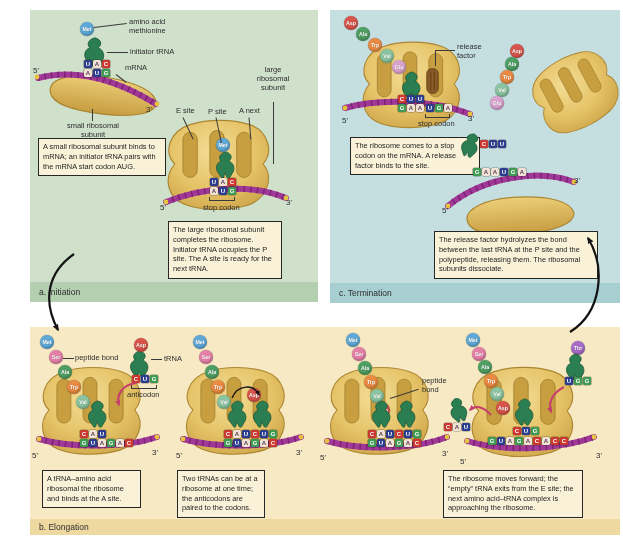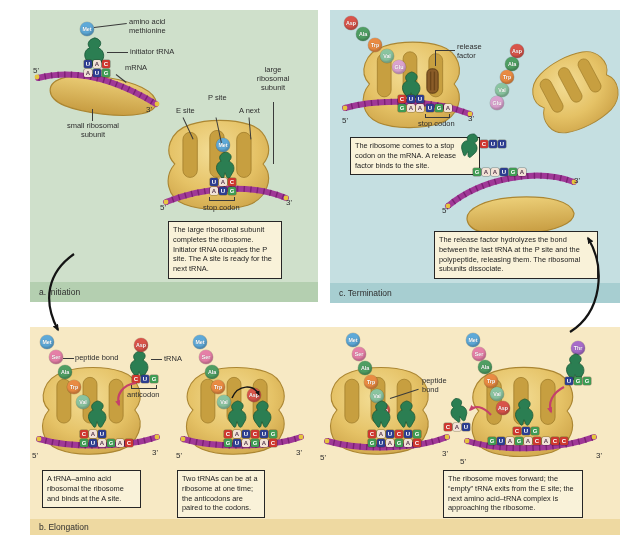--- a/index.html
+++ b/index.html
@@ -104,20 +104,21 @@
 methionine</div>
     <div class="ln" style="left:77px;top:42px;width:21px"></div>
     <div class="lbl" style="left:100px;top:38px">initiator tRNA</div>
     <div class="lbl" style="left:95px;top:54px">mRNA</div>
     <div class="ln" style="left:86px;top:64px;width:13px;transform:rotate(38deg)"></div>
     <span class="prime" style="left:3px;top:56px">5'</span>
     <span class="prime" style="left:116px;top:95px">3'</span>
     <div class="vln" style="left:62px;top:99px;height:12px"></div>
     <div class="lbl center" style="left:27px;top:112px;width:72px">small ribosomal
 subunit</div>
+    <div class="cap" style="left:8px;top:128px;width:128px">A small ribosomal subunit binds to mRNA; an initiator tRNA pairs with the mRNA start codon AUG.</div>
 
     <svg class="abs" style="left:128px;top:106px" width="118" height="96">
         <use href="#sym-ribosome"></use>
       </svg>
     <svg class="abs" style="left:132px;top:172px" width="128" height="28">
       <path class="strand-base" d="M4,20 C45,4 90,2 124,16"></path>
       <path class="strand-ticks" d="M4,20 C45,4 90,2 124,16"></path>
       <circle class="strand-tip" cx="4" cy="20" r="2.4"></circle>
         <circle class="strand-tip" cx="124" cy="16" r="2.4"></circle>
     </svg>
@@ -133,21 +134,21 @@
     <div class="tiles" style="left:180px;top:177px">
         <span class="nt" style="background: rgb(241, 226, 214); color: rgb(90, 60, 80);">A</span>
         <span class="nt" style="background: rgb(44, 61, 143); color: rgb(255, 255, 255);">U</span>
         <span class="nt" style="background: rgb(63, 155, 83); color: rgb(255, 255, 255);">G</span>
       </div>
     <div class="lbl center" style="left:212px;top:56px;width:62px">large
 ribosomal
 subunit</div>
     <div class="vln" style="left:243px;top:92px;height:62px"></div>
     <div class="lbl" style="left:146px;top:97px">E site</div>
-    <div class="lbl" style="left:178px;top:84px">P site</div>
+    <div class="lbl" style="left:178px;top:98px">P site</div>
     <div class="lbl" style="left:209px;top:97px">A next</div>
     <div class="ln" style="left:153px;top:107px;width:24px;transform:rotate(65deg)"></div>
     <div class="ln" style="left:186px;top:107px;width:26px;transform:rotate(78deg)"></div>
     <div class="ln" style="left:219px;top:107px;width:22px;transform:rotate(85deg)"></div>
     <span class="prime" style="left:130px;top:193px">5'</span>
     <span class="prime" style="left:256px;top:188px">3'</span>
     <div class="brk" style="left:179px;top:187px;width:26px"></div>
     <div class="lbl" style="left:173px;top:194px">stop codon</div>
     <div class="cap" style="left:138px;top:211px;width:114px">The large ribosomal subunit completes the ribosome. Initiator tRNA occupies the P site. The A site is ready for the next tRNA.</div>
 

